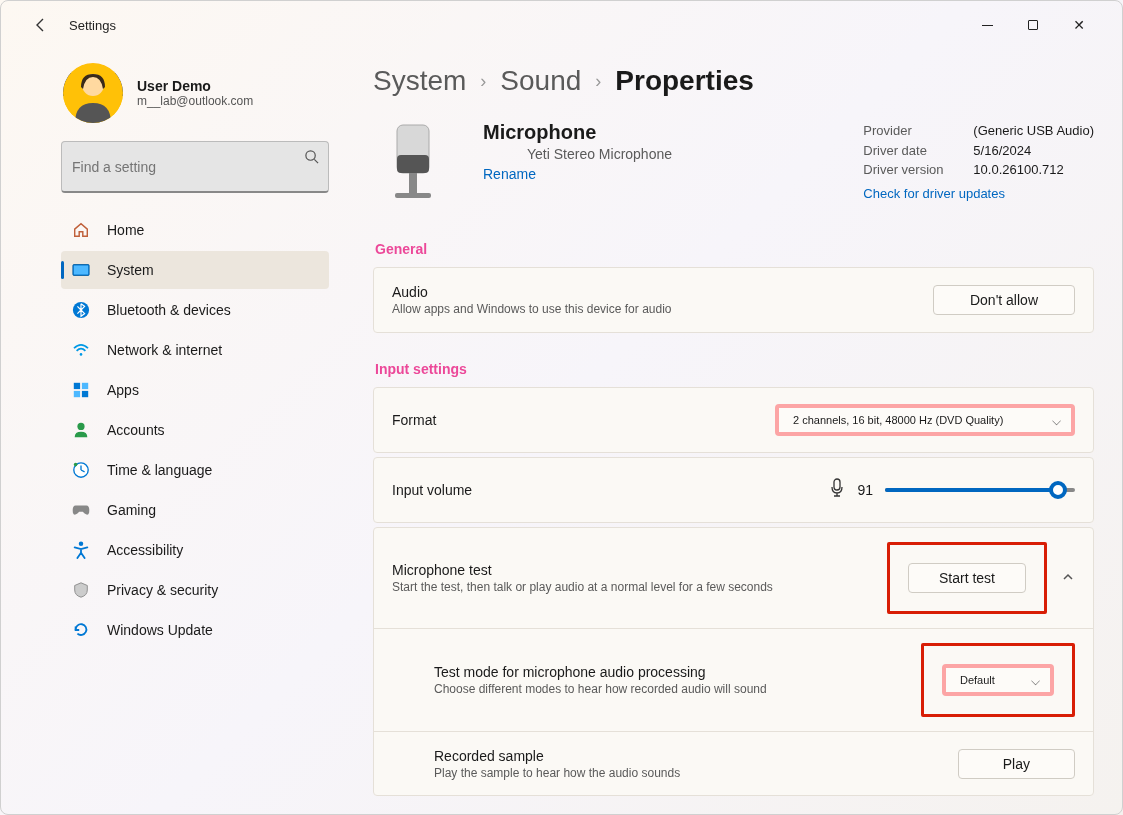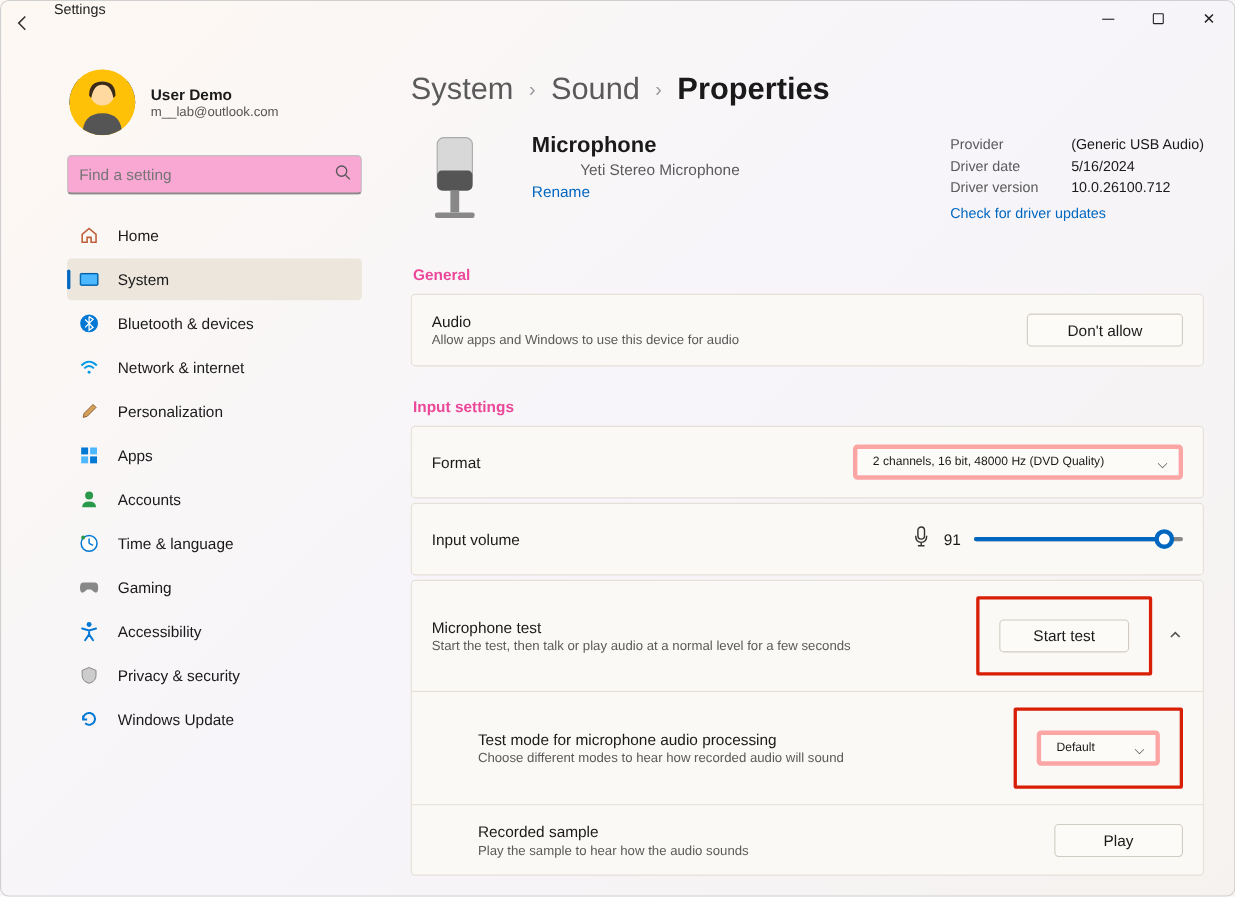--- a/index.html
+++ b/index.html
@@ -1,32 +1,32 @@
 <!DOCTYPE html>
 <html><head>
 <meta charset="utf-8">
 <style>
 * { box-sizing: border-box; margin: 0; padding: 0; font-family: "Segoe UI", -apple-system, sans-serif; }
 body { width: 1123px; height: 815px; background: linear-gradient(135deg, #fdf8f2 0%, #f7f5fa 50%, #f5f2ef 100%); overflow: hidden; position: relative; border-radius: 8px; border: 1px solid #d0d0d0;}
-.titlebar { height: 48px; display: flex; padding: 0 0; }
+.titlebar { height: 48px; display: flex; align-items: center; padding: 0 20px; }
 .back-btn { width: 40px; height: 40px; display:flex; align-items:center; justify-content:center; cursor:pointer; font-size:16px; color:#333;}
 .title { font-size: 13px; color:#222; margin-left: 8px; }
 .win-controls { margin-left:auto; display:flex; }
 .win-btn { width:46px; height:32px; display:flex; align-items:center; justify-content:center; cursor:pointer; font-size:11px; color:#222;}
 .min-line { width:11px; height:1px; background:#222; }
 .max-sq { width:10px; height:10px; border:1px solid #222; border-radius:1px; }
 .close-x { font-size:14px; }
 .app { display:flex; height: calc(100% - 48px); }
 .sidebar { width: 300px; padding: 8px 16px 0 16px; display:flex; flex-direction:column;margin-left:44px; }
 .profile { display:flex; align-items:center; gap:14px; margin: 6px 0 18px 2px;}
 .avatar { width:60px; height:60px; border-radius:50%; background: radial-gradient(circle at 50% 35%, #ffd9a0 0 30%, #3d3d3d 30% 36%, #ffd9a0 36% 50%, #4a4a4a 50% 65%, #ffc107 65%); position:relative; overflow:hidden;}
 .username { font-size:14px; font-weight:600; color:#1a1a1a;}
 .email { font-size:12px; color:#555;}
 .search { position:relative; margin-bottom:18px;}
-.search input { width:100%; height:36px; border:1px solid #bbb; border-bottom:2px solid #888; border-radius:4px; background:#f9a8d4; padding:0 36px 0 10px; font-size:14px; color:#333; outline:none;}
+.search input { width:100%; height:52px; border:1px solid #bbb; border-bottom:2px solid #888; border-radius:4px; background:#e5e5e5; padding:0 36px 0 10px; font-size:14px; color:#333; outline:none;}
 .search-icon { position:absolute; right:10px; top:8px; color:#555; font-size:15px;}
 .nav { display:flex; flex-direction:column; gap:2px; }
 .nav-item { display:flex; align-items:center; gap:16px; height:38px; padding:0 10px; border-radius:4px; cursor:pointer; font-size:14px; color:#1a1a1a;}
 .nav-item.active { background:#ece6dd; position:relative;}
 .nav-item.active::before { content:""; position:absolute; left:0; top:10px; bottom:10px; width:3px; background:#0067c0; border-radius:2px;}
 .nav-icon { width:20px; height:20px; display:flex; align-items:center; justify-content:center; font-size:16px;}
 .content { flex:1; padding: 16px 28px 0 28px; overflow-y:auto; }
 .breadcrumb { display:flex; align-items:center; gap:14px; font-size:28px; margin-bottom:24px;}
 .bc-link { color:#5a5a5a; cursor:pointer; }
 .bc-sep { color:#999; font-size:18px;}
@@ -144,28 +144,20 @@
               <path d="M2 6 Q10 -2 18 6" stroke="#0099e5" stroke-width="2" fill="none"></path>
               <path d="M5 9 Q10 4 15 9" stroke="#0099e5" stroke-width="2" fill="none"></path>
               <circle cx="10" cy="13" r="1.5" fill="#0099e5"></circle>
             </svg>
           </span>
           <span>Network &amp; internet</span>
         </div>
       <div class="nav-item">
           <span class="nav-icon">
             <svg width="18" height="18" viewBox="0 0 20 20">
-              <path d="M14 3 L17 6 L8 15 L4 16 L5 12 Z" fill="#d4a05a" stroke="#8a5a2a"></path>
-            </svg>
-          </span>
-          <span>Personalization</span>
-        </div>
-      <div class="nav-item">
-          <span class="nav-icon">
-            <svg width="18" height="18" viewBox="0 0 20 20">
               <rect x="2" y="2" width="7" height="7" fill="#0078d4"></rect>
               <rect x="11" y="2" width="7" height="7" fill="#4db8ff"></rect>
               <rect x="2" y="11" width="7" height="7" fill="#4db8ff"></rect>
               <rect x="11" y="11" width="7" height="7" fill="#0078d4"></rect>
             </svg>
           </span>
           <span>Apps</span>
         </div>
       <div class="nav-item">
           <span class="nav-icon">

